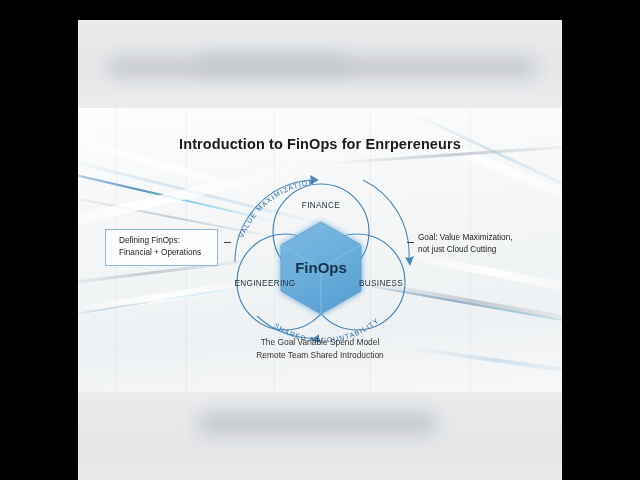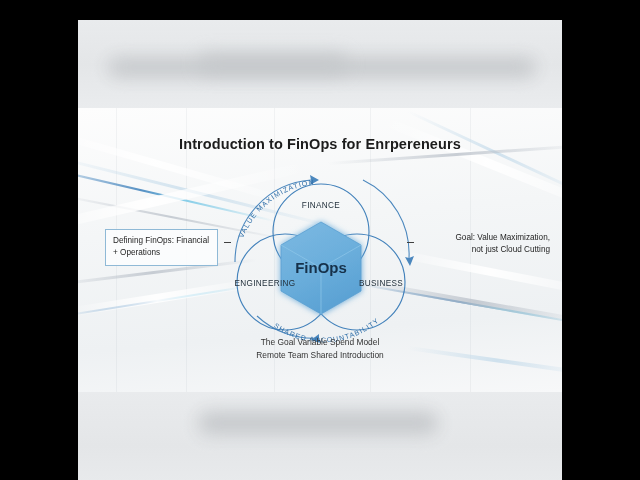--- a/index.html
+++ b/index.html
@@ -163,36 +163,36 @@
     fill: #2f6ea8;
     letter-spacing: 1.1px;
   }
 
   
   #callout-left {
     position: absolute;
     left: 27px;
     top: 121px;
     width: 113px;
-    padding: 5px 6px 6px 7px;
+    padding: 5px 6px 6px 13px;
     box-sizing: border-box;
     border: 1px solid #8fb9d6;
     background: rgba(252,253,254,0.86);
     font-size: 8.2px;
     line-height: 1.45;
     color: #1e1e1e;
   }
 
   
   #callout-right {
     position: absolute;
     left: 340px;
     top: 124px;
     width: 132px;
-    text-align: right;
+    text-align: left;
     font-size: 8.2px;
     line-height: 1.5;
     color: #1e1e1e;
   }
 
   
   .dash {
     position: absolute;
     width: 7px;
     height: 1.4px;

